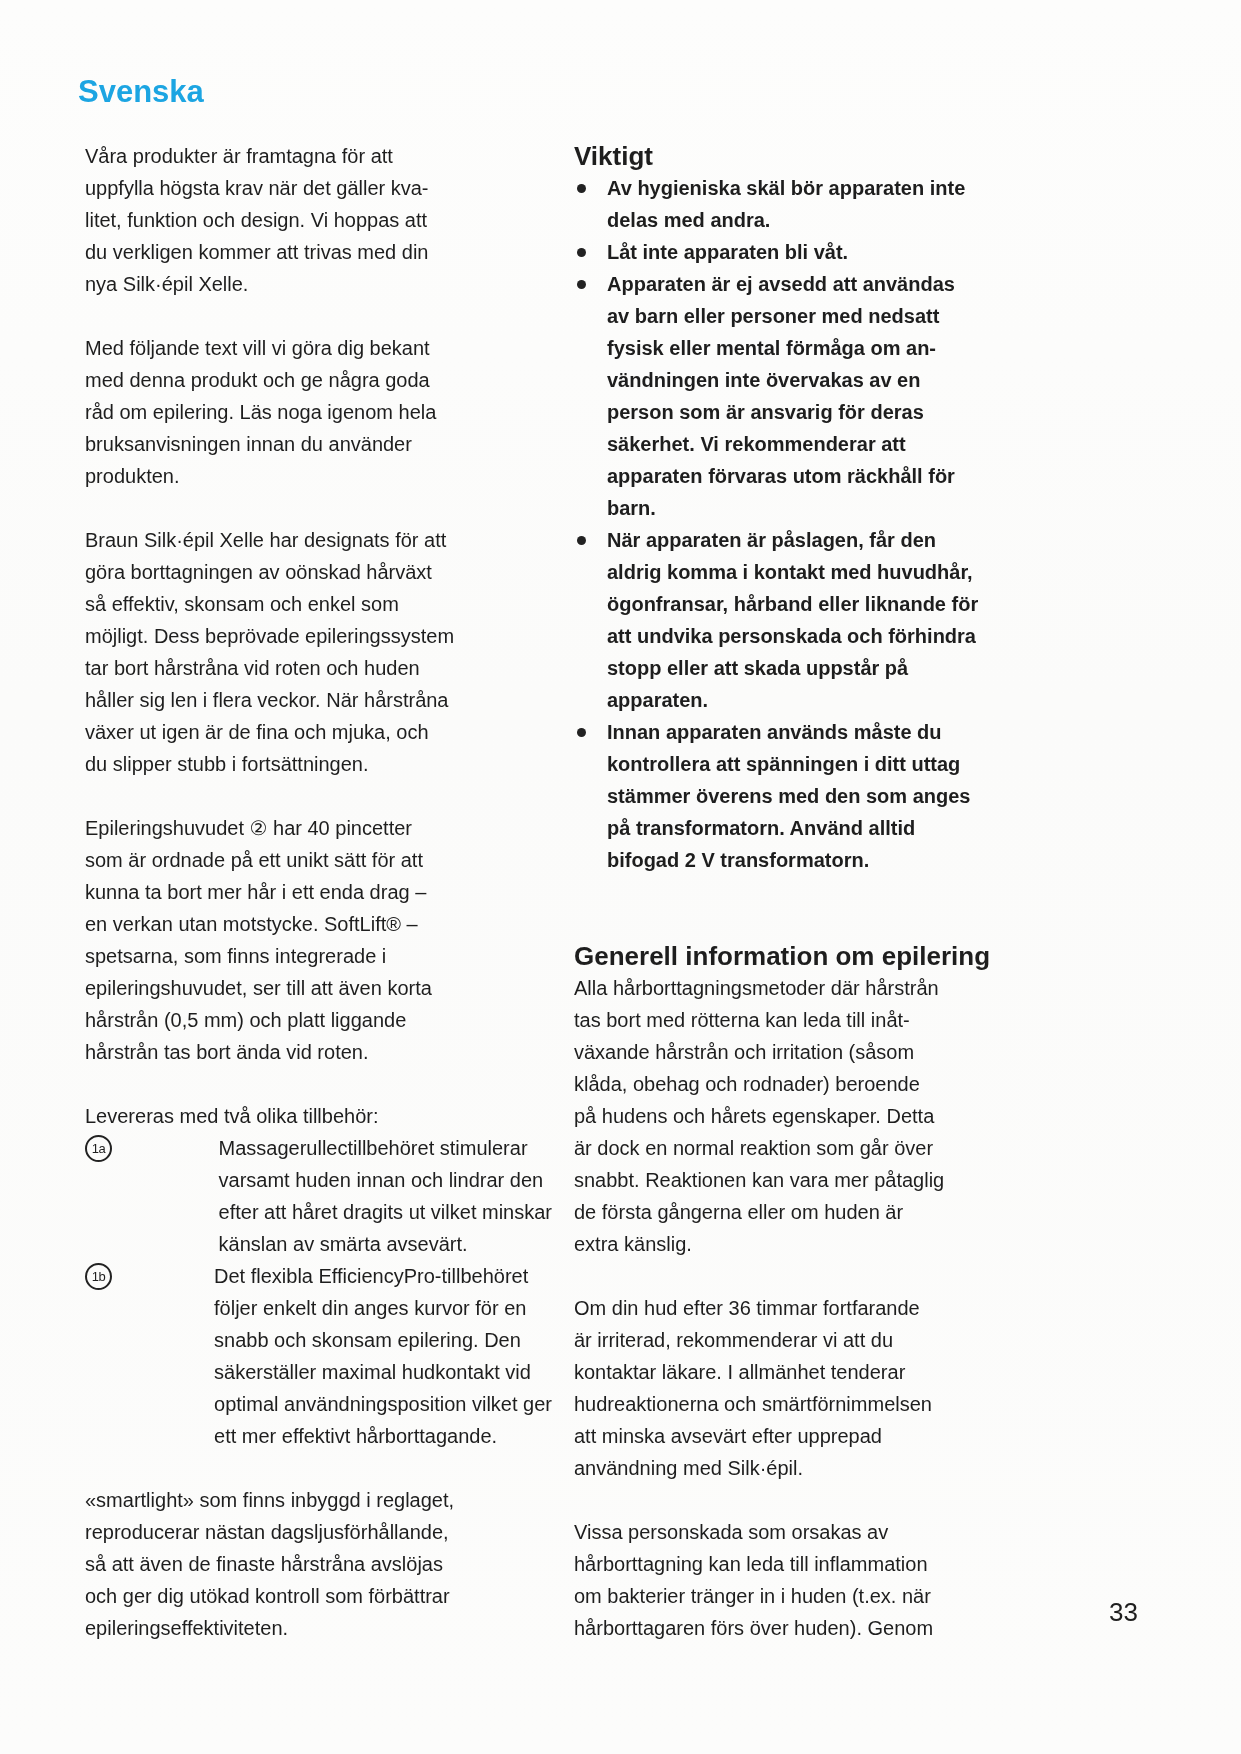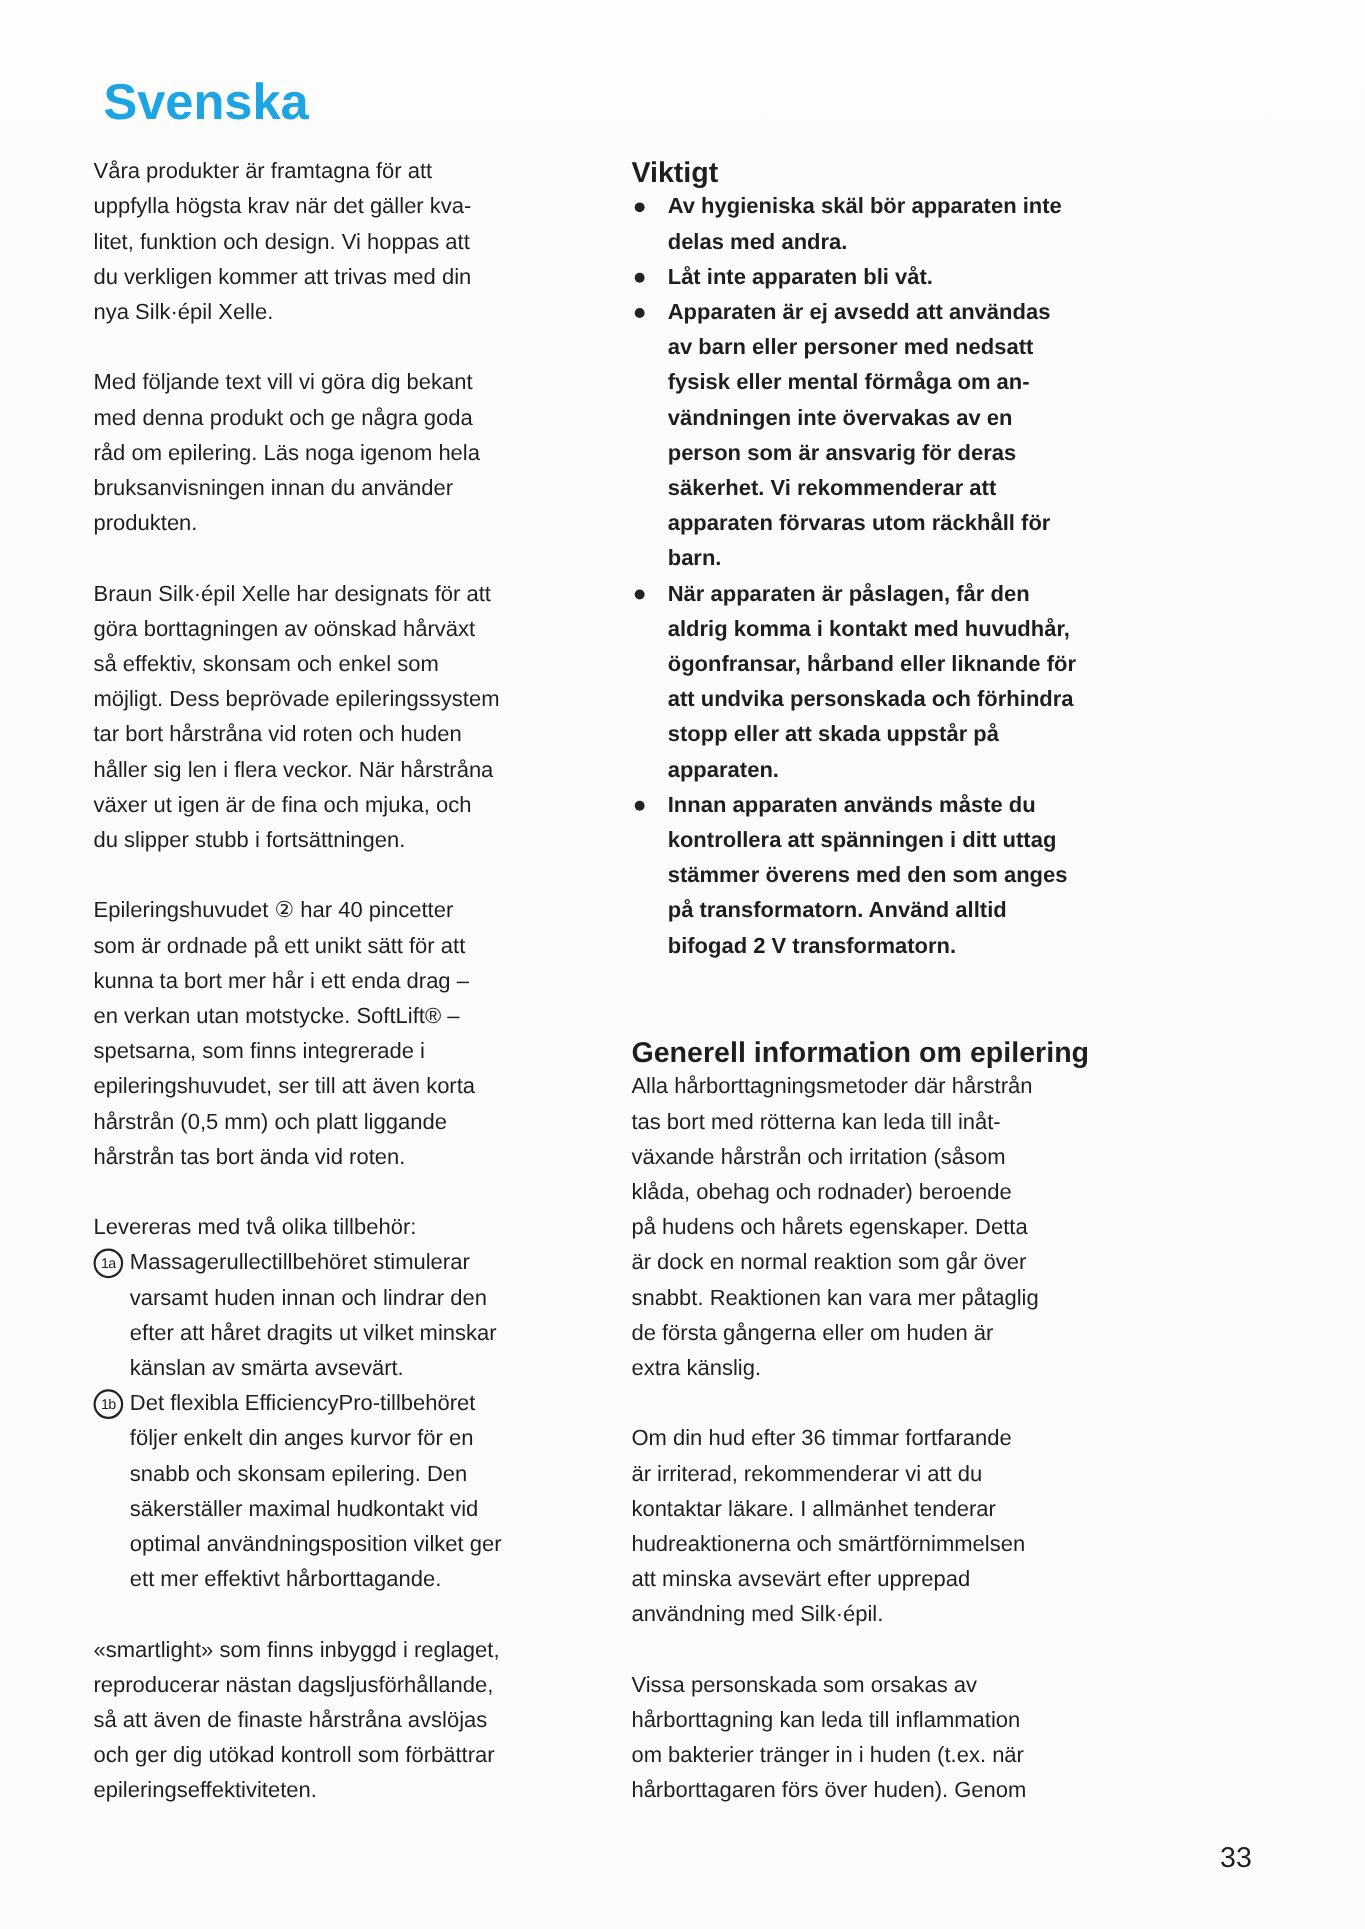--- a/index.html
+++ b/index.html
@@ -11,24 +11,24 @@
     position: relative;
     width: 1241px;
     height: 1754px;
     background: linear-gradient(180deg, #fdfdfc 0%, #fbfbfa 40%, #fcfcfb 100%);
     font-family: "Liberation Sans", sans-serif;
     color: #1e1e1e;
     overflow: hidden;
   }
   .lang-title {
     position: absolute;
-    left: 94px;
+    left: 78px;
     top: 70px;
     margin: 0;
-    font-size: 46px;
+    font-size: 31px;
     line-height: 44px;
     font-weight: bold;
     color: var(--accent, #1ca5e2);
     letter-spacing: 0px;
   }
   .columns {
     position: absolute;
     left: 85px;
     top: 140px;
     display: flex;
@@ -42,20 +42,21 @@
     font-size: 20px;
     line-height: 32px;
     white-space: pre-line;
   }
   .no-gap { margin-bottom: 0; }
 
   
   .acc-item {
     display: flex;
     align-items: flex-start;
+    justify-content: space-between;
   }
   .circle-marker {
     flex: 0 0 auto;
     box-sizing: border-box;
     width: 27px;
     height: 27px;
     border: 2px solid #222;
     border-radius: 50%;
     font-size: 13px;
     line-height: 23px;
@@ -85,21 +86,21 @@
     width: 9px;
     height: 9px;
     background: #222;
     border-radius: 50%;
     margin: 12px 0 0 3px;
   }
   .bullets li .body { margin: 0 0 0 21px; }
 
   .page-number {
     position: absolute;
-    top: 1672px;
+    top: 1596px;
     right: 103px;
     font-size: 26px;
     line-height: 32px;
   }
 </style>
 </head>
 <body>
 
 <div class="page">
 

